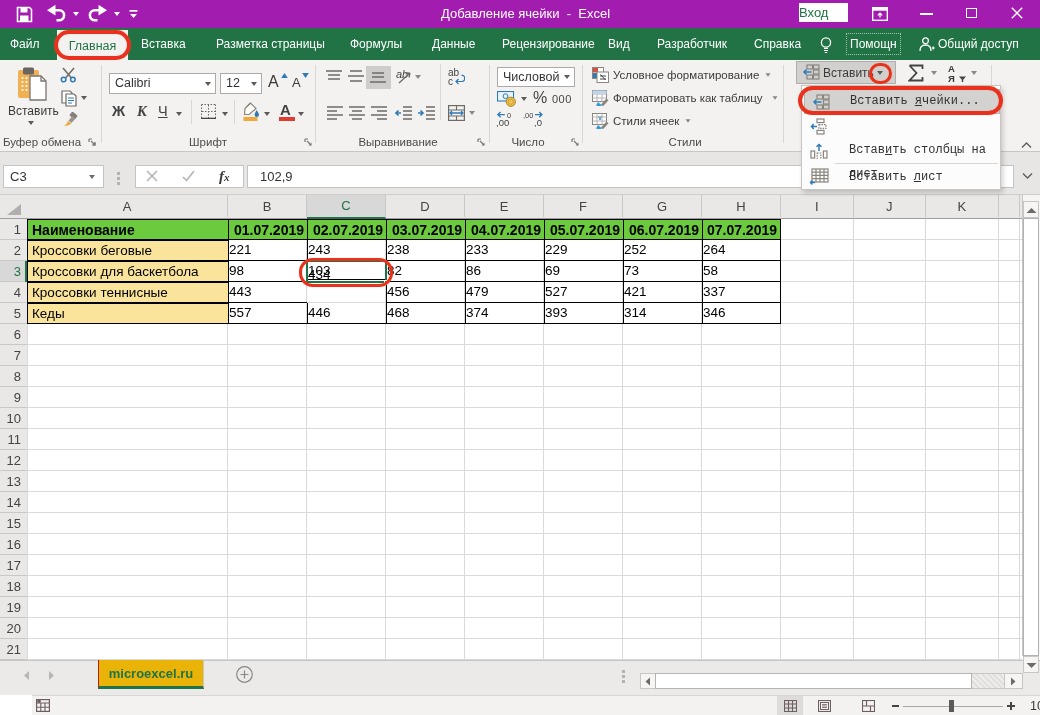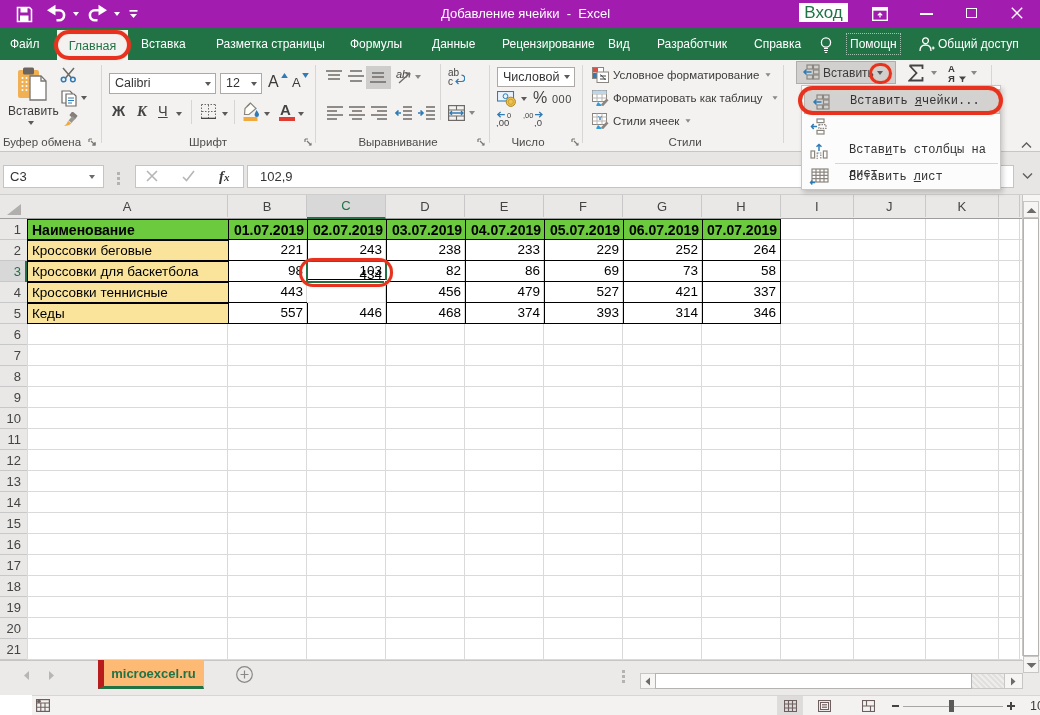--- a/index.html
+++ b/index.html
@@ -24,21 +24,21 @@
 #fbar { position:absolute; left:0; top:152px; width:1040px; height:43px; background:#e8e6e4; border-bottom:1px solid #d0cecc; }
 .whitebox { position:absolute; background:#fff; border:1px solid #c6c4c2; }
 
 #sheet { position:absolute; left:0; top:195px; width:1022px; height:465px; background:#fff; }
 #colhdr { position:absolute; left:0; top:0px; width:1022px; height:23px; background:#e9e8e7; border-bottom:1px solid #9e9e9e; }
 .ch { position:absolute; top:0; height:22px; line-height:23px; text-align:center; font-size:13px; color:#444; border-right:1px solid #c8c8c8; }
 .rh { position:absolute; left:0; width:27px; height:21px; line-height:21px; text-align:right; padding-right:6px; font-size:13px; color:#444; border-bottom:1px solid #c8c8c8; background:#e9e8e7; }
 .gv { position:absolute; top:24px; width:1px; height:441px; background:#dadada; }
 .gh { position:absolute; left:27px; width:995px; height:1px; background:#dadada; }
 .cell { position:absolute; font-size:13.5px; color:#000; line-height:20px; white-space:nowrap; overflow:hidden; }
-.num { text-align:right; padding-right:4px; }
+.num { text-align:left; padding-right:4px; }
 .datec { background:#6bca3e; font-size:14px; font-weight:bold; text-align:right; padding-right:3px; border-left:1px solid #000; border-top:1px solid #000; }
 .tanc { background:#fae49c; padding-left:4px; border-top:1px solid #000; border-left:1px solid #000; }
 
 #tabstrip { position:absolute; left:0; top:660px; width:1040px; height:35px; background:#eceae8; }
 #statusbar { position:absolute; left:0; top:695px; width:1040px; height:20px; background:#f3f2f1; border-top:1px solid #d8d6d4; font-size:12px; color:#444;margin-left:32px; }
 
 #menu { position:absolute; left:801px; top:85px; width:200px; height:105px; background:#fcfcfc; border:1px solid #c8c6c4; box-shadow:2px 3px 5px rgba(0,0,0,0.18); z-index:50;font-family:Liberation Mono, monospace; }
 .mi { position:absolute; left:2px; width:196px; height:24px; font-size:12px; color:#333; line-height:24px; }
 .mi .mtxt { position:absolute; left:45px; }
 
@@ -64,21 +64,21 @@
     <polygon points="21,6.2 12.5,0.8 12.5,11.6" fill="#fff"></polygon>
     <path d="M13.5 6.2 h-4.6 a5 5 0 0 0 0 10 h2.6" fill="none" stroke="#fff" stroke-width="2.6"></path>
   </svg>
   <div class="dar" style="left:114px;top:12px;border-top-color:#fff"></div>
 
   <svg class="abs" style="left:129px;top:10px" width="9" height="9" viewBox="0 0 9 9">
     <rect x="0.5" y="0" width="8" height="1.7" fill="#fff"></rect>
     <path d="M1 4 h7 l-3.5 4 z" fill="#fff"></path>
   </svg>
   <div class="ttxt" style="left:441px;">Добавление ячейки&nbsp;&nbsp;-&nbsp;&nbsp;Excel</div>
-  <div class="abs" style="left:799px;top:3px;width:49px;height:19px;background:#fff;color:#217346;font-size:17px;text-align:center;line-height:19px;">Вход</div>
+  <div class="abs" style="left:799px;top:3px;width:49px;height:19px;background:#fff;color:#217346;font-size:13px;text-align:left;line-height:19px;">Вход</div>
 
   <svg class="abs" style="left:872px;top:7px" width="16" height="14" viewBox="0 0 16 14">
     <rect x="0.7" y="0.7" width="14.6" height="12.6" fill="none" stroke="#fff" stroke-width="1.4"></rect>
     <rect x="0.7" y="0.7" width="14.6" height="3" fill="#fff"></rect>
     <path d="M8 10.5 v-4 M5.8 8.4 l2.2-2.2 2.2 2.2" fill="none" stroke="#fff" stroke-width="1.3"></path>
   </svg>
 
   <div class="abs" style="left:920px;top:13px;width:13px;height:1.6px;background:#fff"></div>
   <div class="abs" style="left:966px;top:8px;width:11px;height:10px;border:1.4px solid #fff"></div>
   <svg class="abs" style="left:1011px;top:7px" width="12" height="12" viewBox="0 0 12 12">
@@ -490,21 +490,21 @@
 <div class="abs" style="left:383.5px;top:85px;width:5px;height:5px;background:#217346;border:1px solid #fff;z-index:6"></div>
 </div>
 <div id="tabstrip">
   <div class="abs" style="left:0;top:0;width:1040px;height:1px;background:#c8c6c4"></div>
   <svg class="abs" style="left:22px;top:10px" width="9" height="11" viewBox="0 0 9 11">
       <path d="M7 1 L2 5.5 L7 10 z" fill="#b8b6b4"></path>
     </svg>
   <svg class="abs" style="left:47px;top:10px" width="9" height="11" viewBox="0 0 9 11">
       <path d="M2 1 L7 5.5 L2 10 z" fill="#b8b6b4"></path>
     </svg>
-  <div class="abs" style="left:98px;top:0px;width:106px;height:29px;background:#fdba74;border-left:6px solid #b91c1c;border-right:1px solid #c8c6c4;color:#217346;font-weight:bold;font-size:13px;text-align:center;line-height:27px;border-bottom:3px solid #217346">microexcel.ru</div>
+  <div class="abs" style="left:98px;top:0px;width:106px;height:29px;background:#eab308;border-left:1px solid #b91c1c;border-right:1px solid #c8c6c4;color:#217346;font-weight:bold;font-size:13px;text-align:center;line-height:27px;border-bottom:3px solid #217346">microexcel.ru</div>
   <svg class="abs" style="left:236px;top:6px" width="17" height="17" viewBox="0 0 17 17">
     <circle cx="8.5" cy="8.5" r="7.8" fill="none" stroke="#8a8886" stroke-width="1.2"></circle>
     <path d="M8.5 4.5 v8 M4.5 8.5 h8" stroke="#8a8886" stroke-width="1.2"></path>
   </svg>
 
   <div class="abs" style="left:622px;top:15px;width:3px;height:3px;background:#b5b3b1;box-shadow:0 5px 0 #b5b3b1,0 -5px 0 #b5b3b1"></div>
 
   <div class="abs" style="left:640px;top:13px;width:383px;height:16px;background:#f6f5f4;border:1px solid #c8c6c4"></div>
   <div class="abs" style="left:972px;top:14px;width:32px;height:14px;background:repeating-linear-gradient(45deg,#e2e0de 0 2px,#efedec 2px 4px)"></div>
   <svg class="abs" style="left:644px;top:17px" width="7" height="9" viewBox="0 0 7 9">

